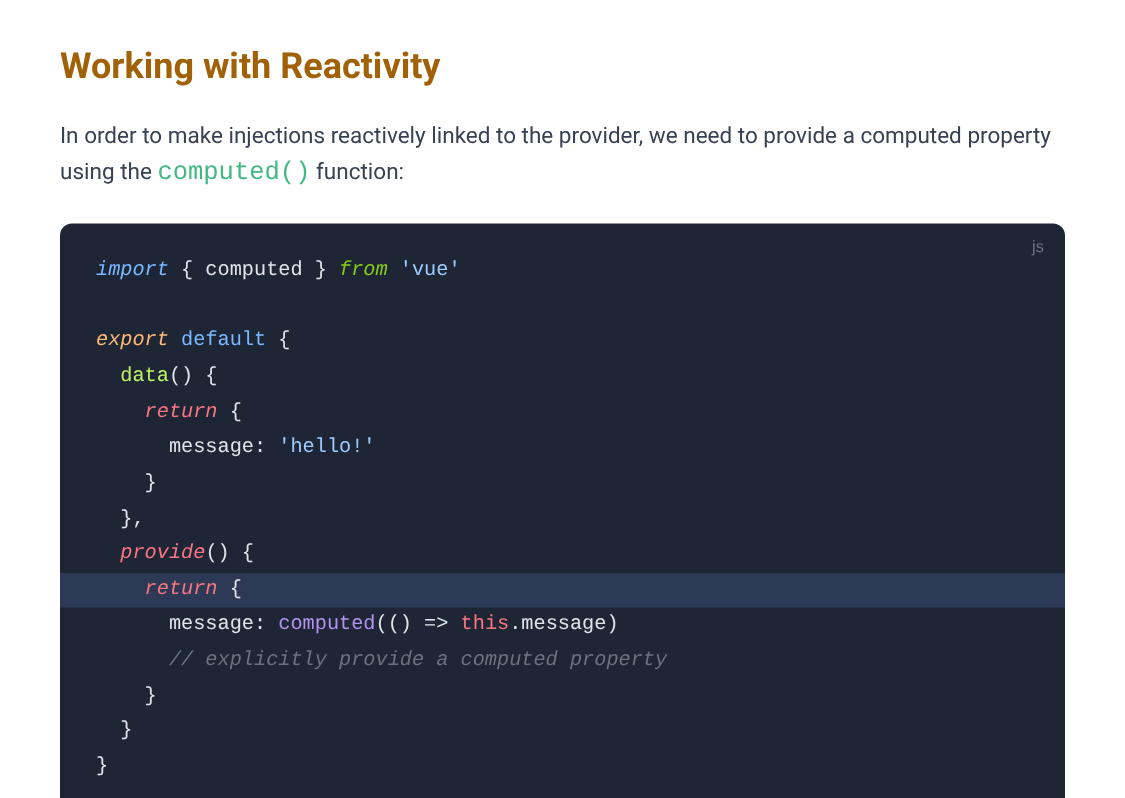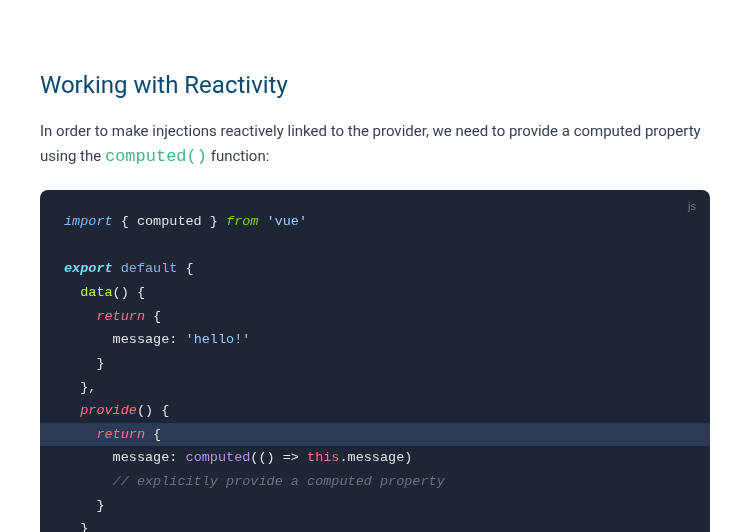--- a/index.html
+++ b/index.html
@@ -12,24 +12,23 @@
       width: 750px;
       min-height: 532px;
       background: #ffffff;
       font-family: -apple-system, BlinkMacSystemFont, 'Segoe UI', Roboto, sans-serif;
       color: #2c3e50;
       padding: 30px 40px;
     }
 
     .page-title {
       font-size: 24px;
-      font-weight: 400;
-      color: #0c4a6e;
+      font-weight: 700;
+      color: #a16207;
       margin-bottom: 20px;
-      margin-top: 41px;
     }
 
     .intro-text {
       font-size: 15px;
       line-height: 1.6;
       color: #374151;
       margin-bottom: 20px;
     }
 
     .computed-link {
@@ -68,21 +67,21 @@
 
     .code-line.highlighted {
       background: #2d3a55;
       margin: 0 -24px;
       padding: 0 24px;
     }
 
     
     .kw-import    { color: #79b8ff; font-style: italic; text-align: center; }
     .kw-from      { color: #84cc16; font-style: italic; font-family: Liberation Mono, monospace; }
-    .kw-export    { color: #7dd3fc; font-style: italic; font-weight: bold; }
+    .kw-export    { color: #fdba74; font-style: italic; }
     .kw-default   { color: #79b8ff; }
     .kw-return    { color: #f97583; font-style: italic; }
     .kw-this      { color: #f97583; }
     .fn-name      { color: #b392f0; }
     .str          { color: #9ecbff; }
     .comment      { color: #6a737d; font-style: italic; }
     .plain        { color: #e1e4e8; }
     .provide-kw   { color: #f97583; font-style: italic; }
     .method-name  { color: #bef264; text-align: center; }
   </style>

